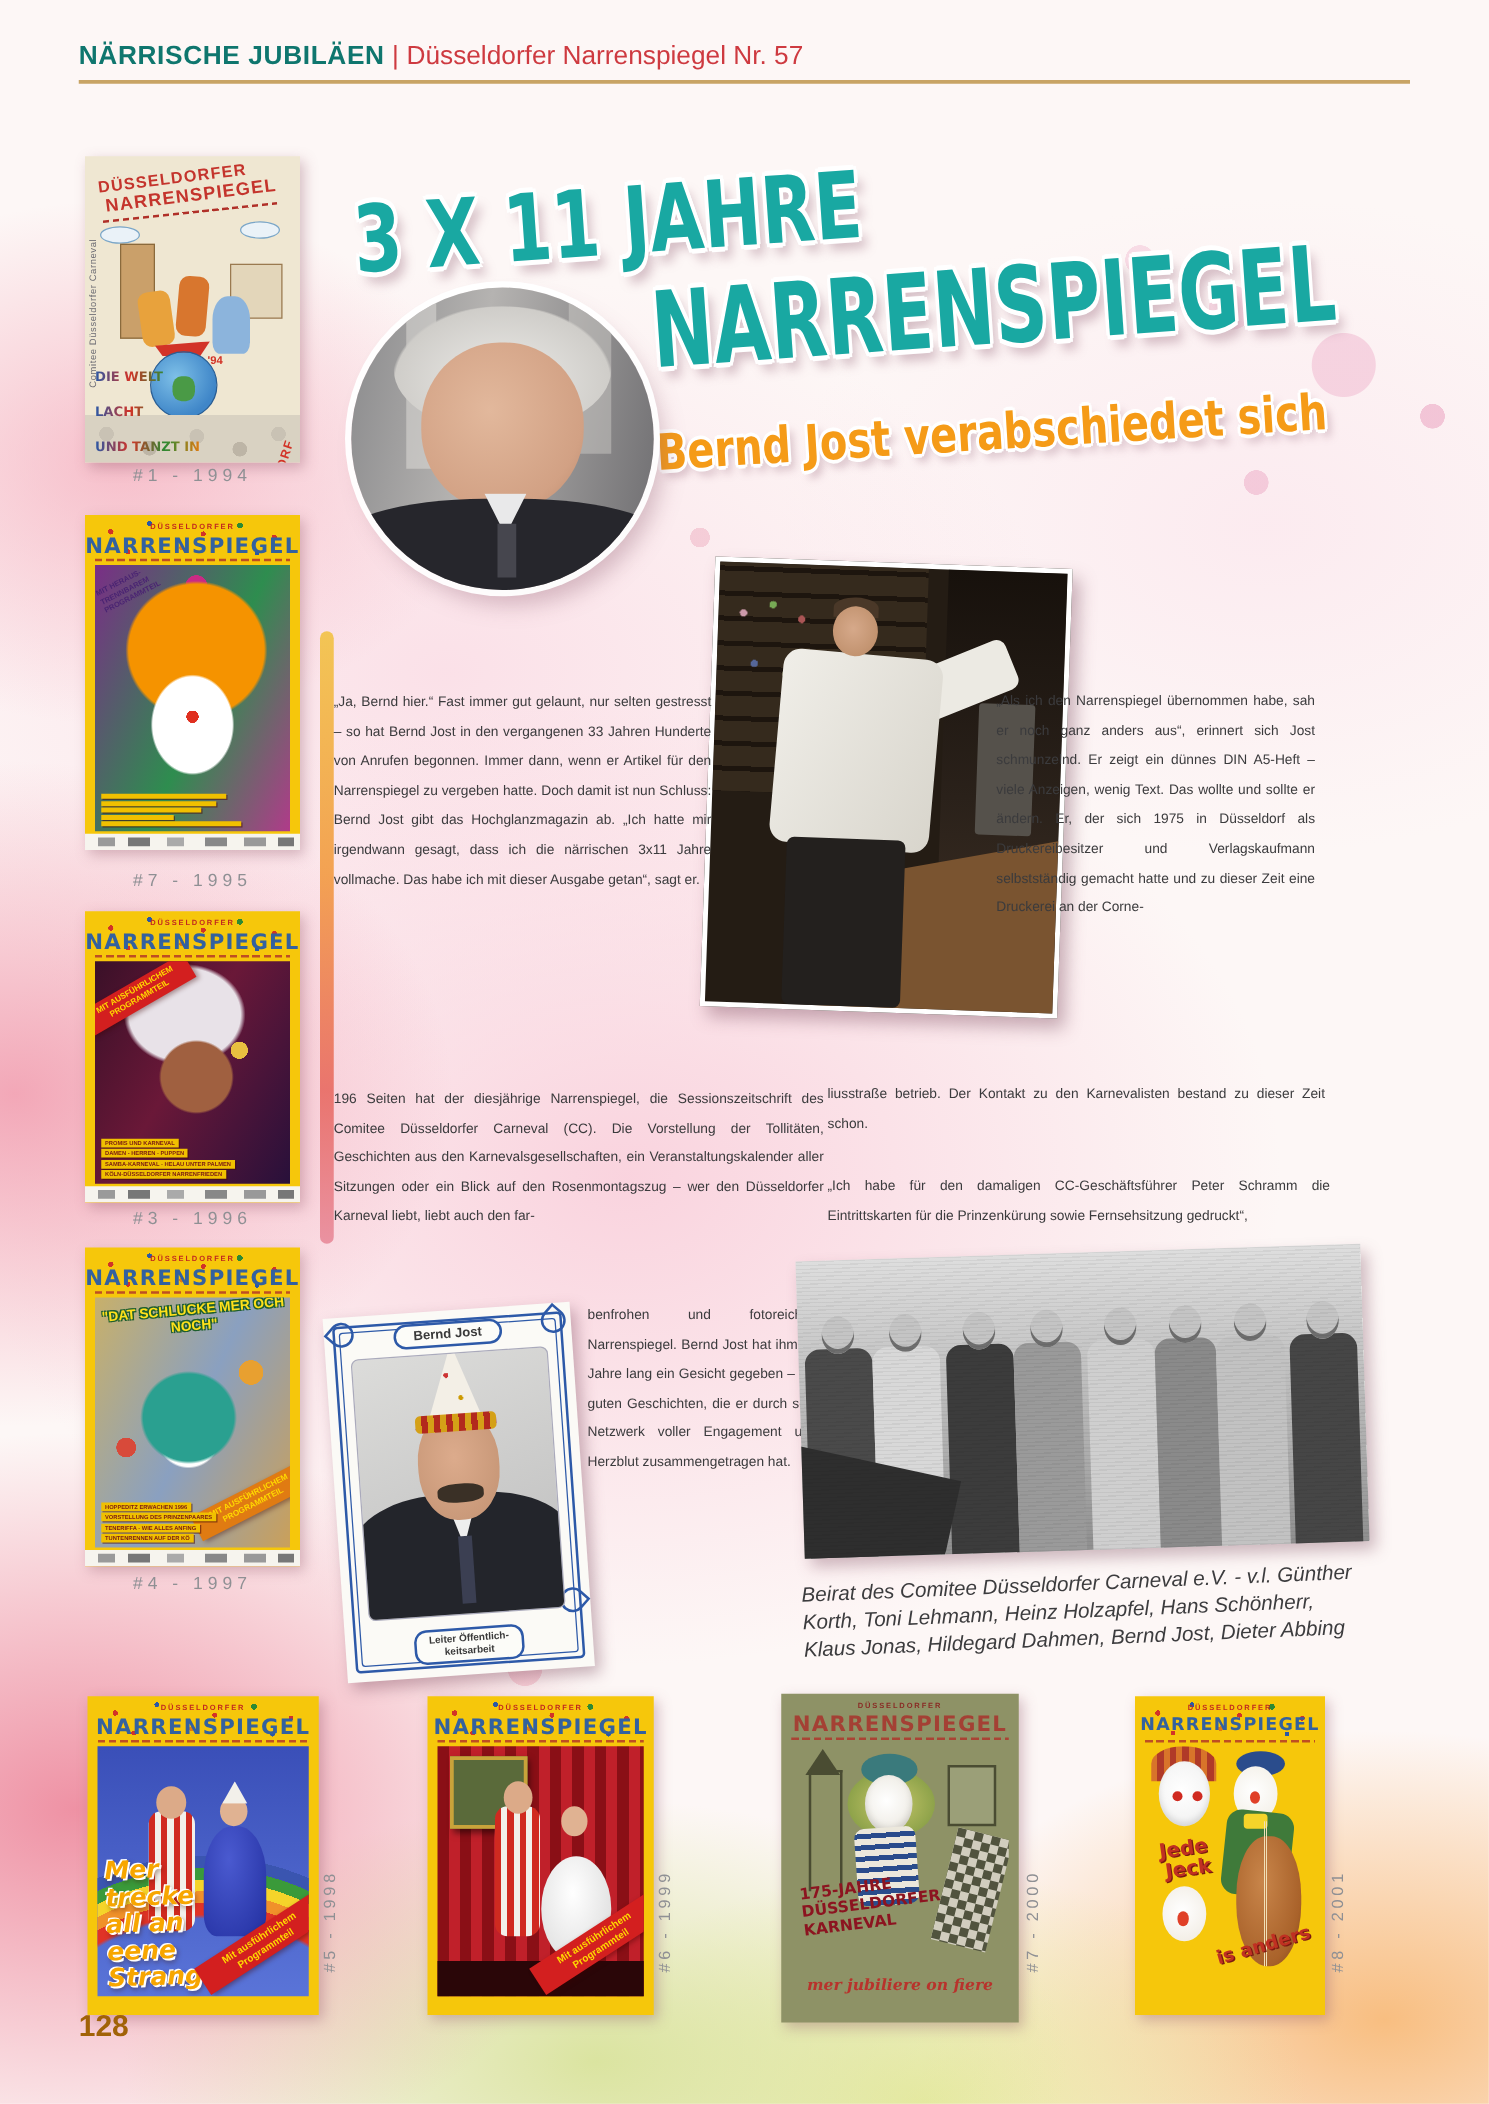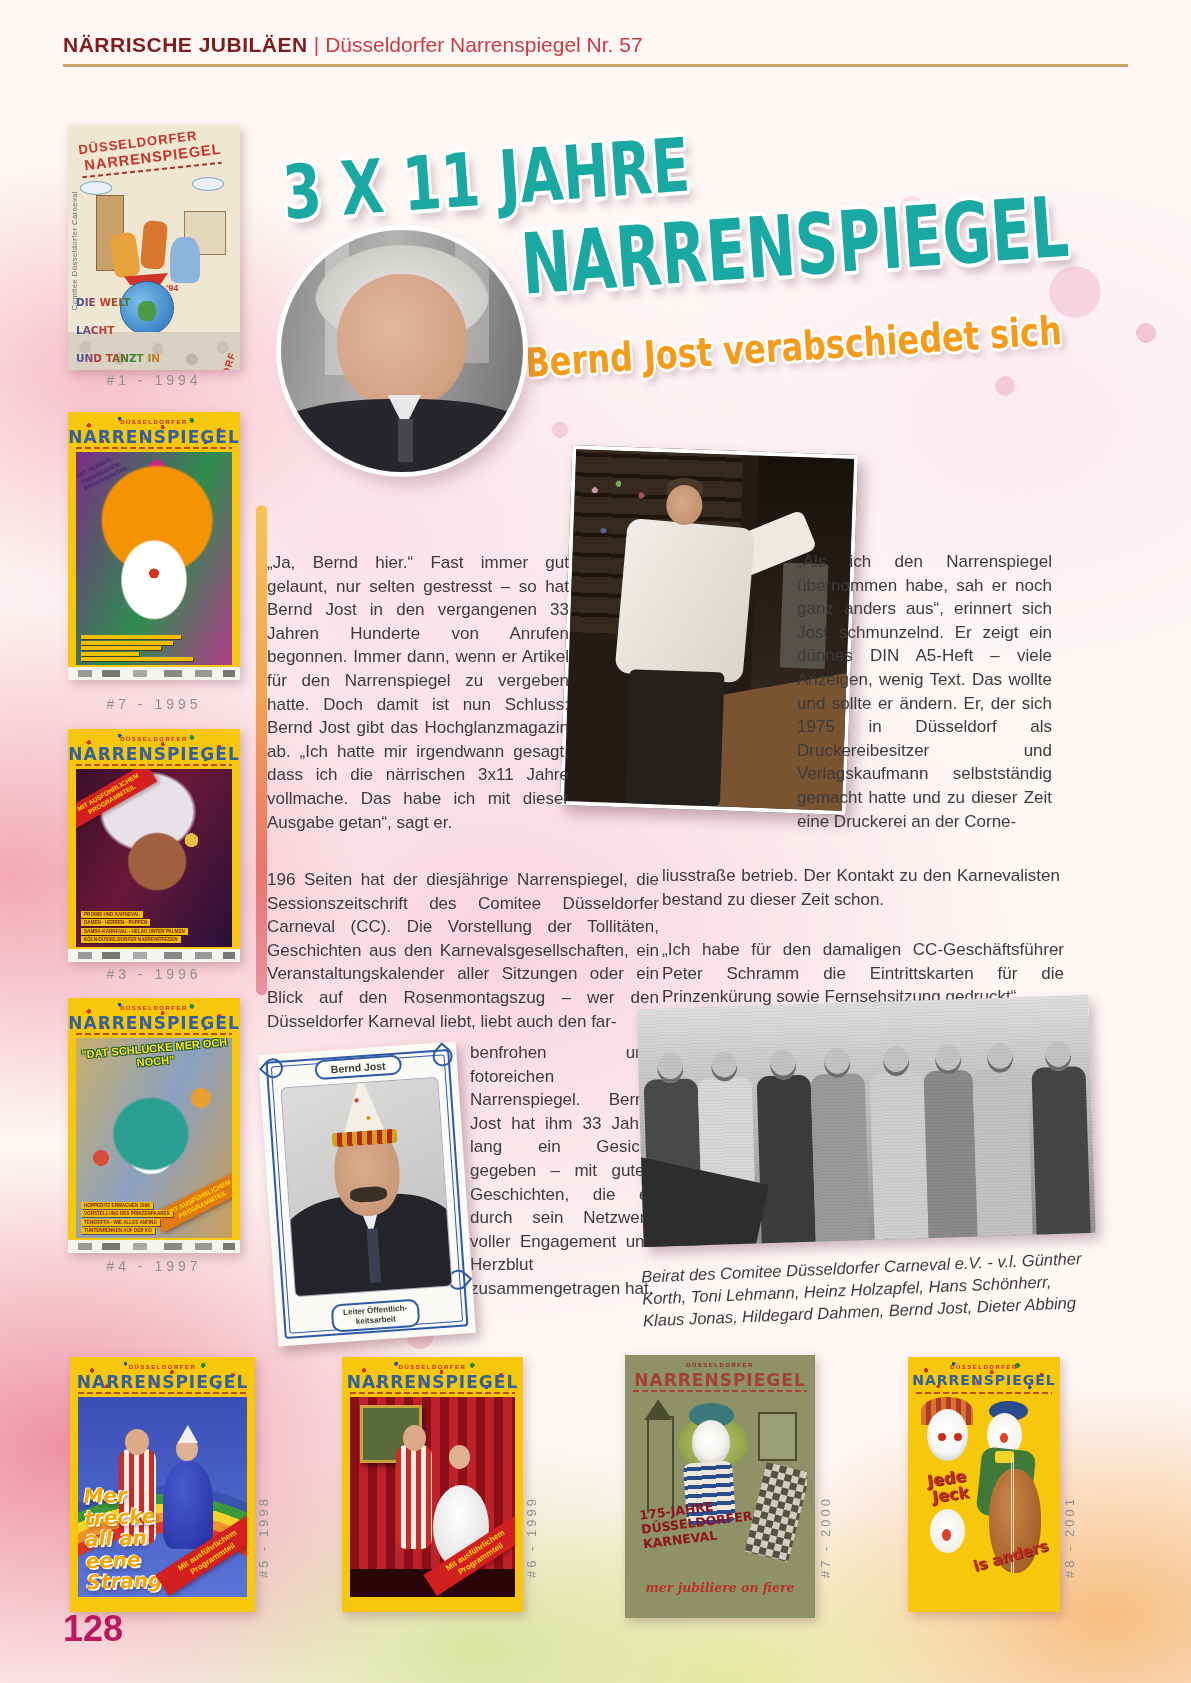--- a/index.html
+++ b/index.html
@@ -32,46 +32,46 @@
       radial-gradient(circle 10px at 1005px 386px, rgba(236,168,196,.5) 97%, transparent),
       radial-gradient(circle 8px  at 560px 430px, rgba(240,184,200,.6) 97%, transparent),
       radial-gradient(circle 14px at 420px 1335px, rgba(244,185,198,.6) 97%, transparent),
       radial-gradient(circle 18px at 222px 1066px, rgba(242,166,184,.55) 97%, transparent),
       radial-gradient(circle 24px at 155px 906px, rgba(242,166,184,.5) 97%, transparent);}
   #warm-streak{left:256px;top:505px;width:11px;height:490px;border-radius:6px;
     background:linear-gradient(#f2c244,#f29a42 40%,#e86a62 75%,#e88a9a);opacity:.9;}
 
   
   #header{left:63px;top:33px;font-size:21px;white-space:nowrap;}
-  #header .sec{font-weight:bold;color:#7f1d1d;letter-spacing:.5px;margin-top:28px;}
+  #header .sec{font-weight:bold;color:#0f766e;letter-spacing:.5px;margin-top:28px;}
   #header .sep{color:#ce3a40;padding:0 6px;font-weight:normal;}
   #header .iss{color:#ce3a40;}
   #rule{left:63px;top:64px;width:1065px;height:2.5px;background:#c8a465;}
 
   
   .outl{text-shadow:-3px -3px 0 #fff,3px -3px 0 #fff,-3px 3px 0 #fff,3px 3px 0 #fff,-4px 0 0 #fff,4px 0 0 #fff,0 -4px 0 #fff,0 4px 0 #fff,7px 9px 10px rgba(150,100,120,.4);}
   .outs{text-shadow:-2px -2px 0 #fff,2px -2px 0 #fff,-2px 2px 0 #fff,2px 2px 0 #fff,-3px 0 0 #fff,3px 0 0 #fff,0 -3px 0 #fff,0 3px 0 #fff,5px 6px 8px rgba(150,100,120,.4);}
   #title1{left:280px;top:150px;font-family:"DejaVu Sans",sans-serif;font-weight:bold;
     font-size:74px;color:#19a8a2;transform:rotate(-4deg) scaleX(.75);transform-origin:left top;white-space:nowrap;}
   #title2{left:518px;top:216px;font-family:"DejaVu Sans",sans-serif;font-weight:bold;
     font-size:84px;color:#19a8a2;transform:rotate(-4deg) scaleX(.70);transform-origin:left top;white-space:nowrap;}
   #subtitle{left:524px;top:340px;font-family:"DejaVu Sans",sans-serif;font-weight:bold;
     font-size:40px;color:#f59b17;transform:rotate(-3.5deg) scaleX(.80);transform-origin:left top;white-space:nowrap;}
 
   
-  .btxt{font-size:17px;line-height:23.6px;text-align:justify;color:#3b3b3d;}
+  .btxt{font-size:11px;line-height:23.6px;text-align:justify;color:#3b3b3d;}
   #p1{left:267px;top:551px;width:302px;}
   #r1{left:797px;top:550px;width:255px;}
   #p2{left:267px;top:868px;width:392px;}
   #r2{left:662px;top:864px;width:398px;}
   #r3{left:662px;top:938px;width:402px;}
   #p2wrap{left:470px;top:1041px;width:184px;}
   #caption{left:642px;top:1256px;width:452px;font-style:italic;font-size:16.5px;line-height:22px;
     transform:rotate(-2.4deg);color:#3c3c3e;}
-  #pagenum{left:63px;top:1608px;font-size:36px;font-weight:bold;color:#be185d;}
+  #pagenum{left:63px;top:1608px;font-size:24px;font-weight:bold;color:#a16207;}
 
   
   #portrait{left:281px;top:230px;width:242px;height:242px;border-radius:50%;overflow:hidden;
     box-shadow:0 0 0 5px rgba(255,255,255,.95), 8px 12px 18px rgba(140,90,110,.35);
     background:linear-gradient(100deg,#8a8a8c,#b5b3b1 40%,#6e6d70);}
   #portrait .bar1{position:absolute;left:18%;top:0;width:10%;height:60%;background:rgba(225,223,220,.5);}
   #portrait .bar2{position:absolute;left:72%;top:0;width:14%;height:55%;background:rgba(210,208,205,.45);}
   #portrait .hair{position:absolute;left:14%;top:6%;width:72%;height:42%;border-radius:50%;
     background:radial-gradient(ellipse at 50% 60%,#ecebe8,#cfcdc9 70%,transparent 72%);}
   #portrait .face{position:absolute;left:23%;top:18%;width:54%;height:56%;border-radius:48%;

